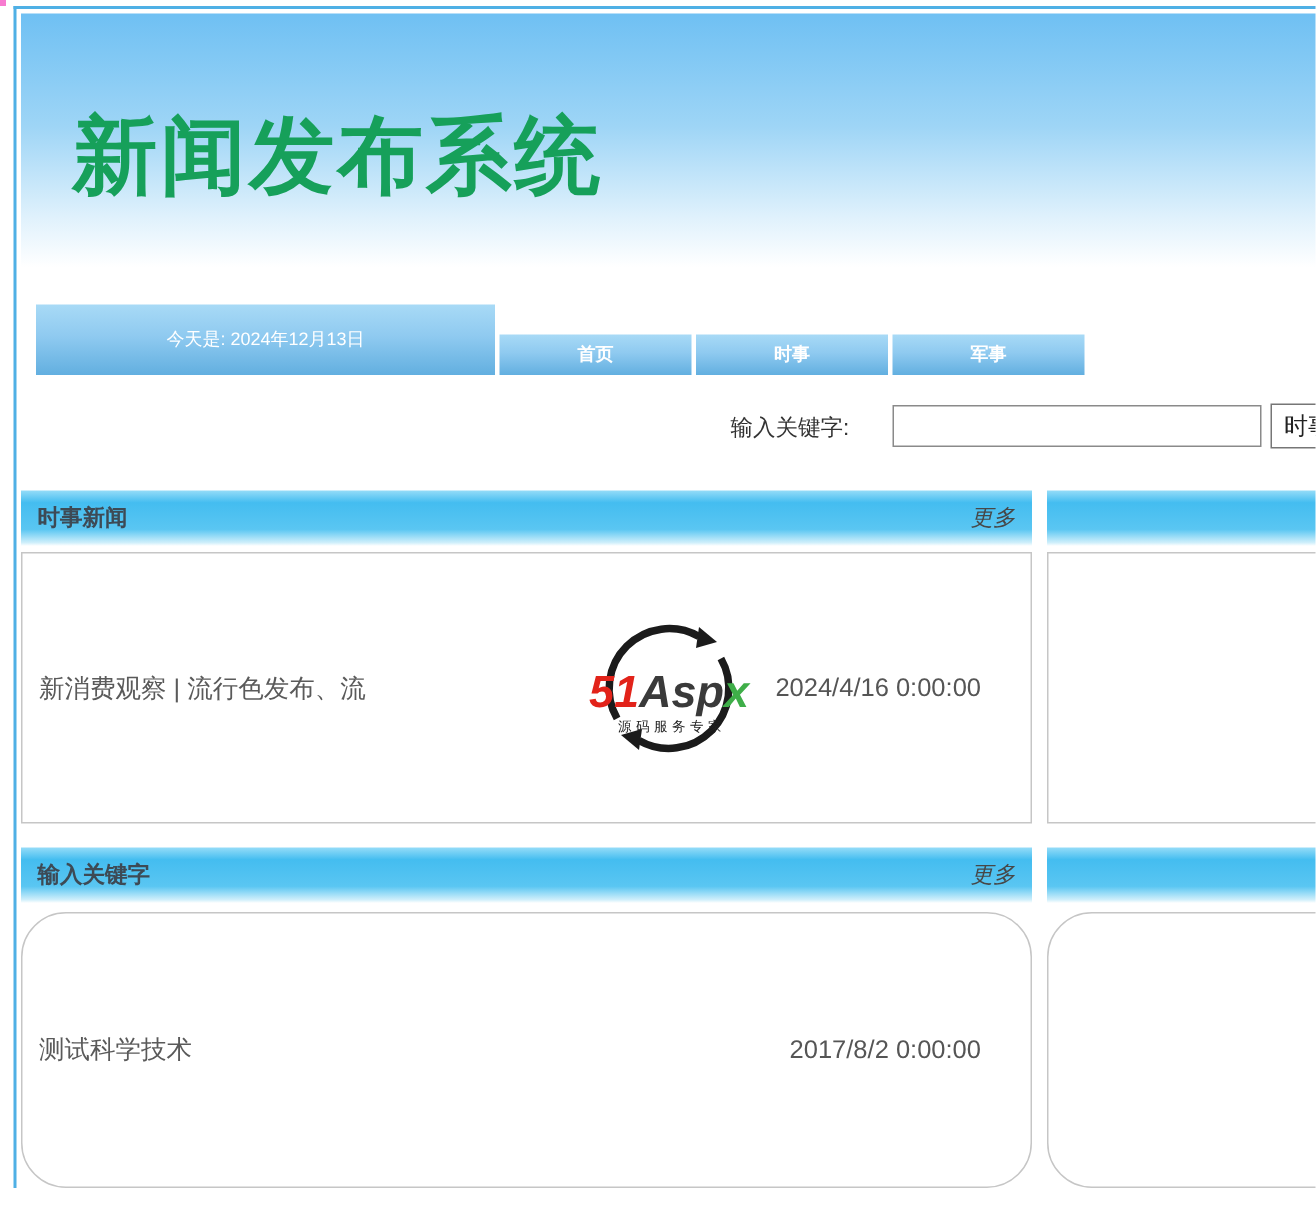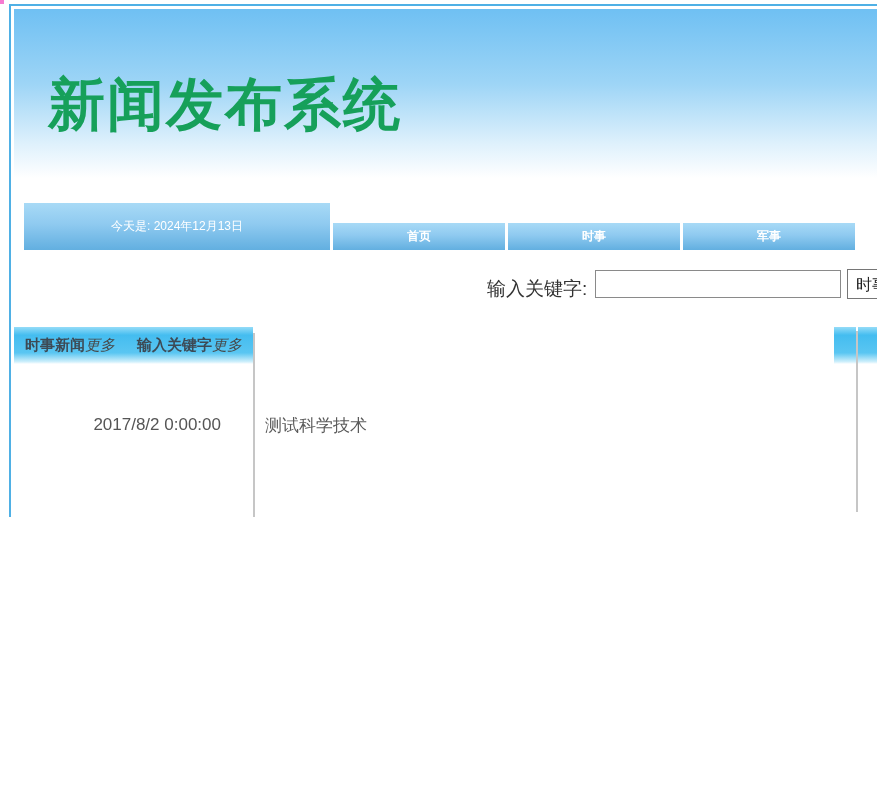--- a/index.html
+++ b/index.html
@@ -17,44 +17,44 @@
             background:linear-gradient(180deg,#6fc0f3 0%,#9ed5f6 40%,#dff1fc 72%,#ffffff 90%); }
   .site-title { padding:64px 0 0 34px; font-size:57px; font-weight:bold;
                 color:#16a05a; letter-spacing:2px; line-height:1.1; }
 
   
   .navbar { margin:6px 0 0 10px; display:flex; gap:3px; height:47px; }
   .nav-cell { background:linear-gradient(180deg,#a8daf6 0%,#8fcaf0 45%,#62afe0 100%);
               color:#fff; display:flex; align-items:center; justify-content:center;
               font-size:12px; }
   .nav-date { width:306px; }
-  .nav-link { width:172px; font-weight:bold; cursor:pointer;margin-top:20px; }
+  .nav-link { width:128px; font-weight:bold; cursor:pointer;margin-top:20px; }
 
   
   .search-row { position:relative; height:77px; }
-  .search-label { position:absolute; left:473px; top:26px; font-size:19px; color:#333; }
+  .search-label { position:absolute; left:473px; top:26px; font-size:15px; color:#333; }
   .search-input { position:absolute; left:581px; top:20px; width:246px; height:28px;
                   border:1px solid #8a8a8a; background:#fff; font-size:15px; padding:0 4px; }
   .search-select { position:absolute; left:833px; top:19px; width:96px; height:30px;
                    border:1px solid #767676; background:#fff; font-size:16px; color:#222;
                    padding:2px 4px; }
 
   
   .main { display:flex; gap:10px; align-items:flex-start; }
-  .col { width:810px; display:flex; flex-direction:row; }
+  .col { width:674px; display:flex; flex-direction:column; }
 
   .sec-header { height:37px; padding:0 11px;
       background:linear-gradient(180deg,#95dcf8 0%,#44bdf0 22%,#5ac6f2 70%,#cfeffb 94%,#ffffff 100%);
       display:flex; align-items:center; justify-content:space-between; }
   .sec-title { font-size:15px; font-weight:bold; color:#3d4a55; }
   .sec-more  { font-size:15px; color:#474747; cursor:pointer; text-decoration:none;font-style:italic; }
 
   .sec-box { margin-top:4px; border:1px solid #c6c6c6; height:181px;
              position:relative; background:#fff; }
-  .sec-box.second { margin-top:6px; height:184px; }
+  .sec-box.second { margin-top:6px; height:184px;border-radius:30px; }
   .sec-gap { height:16px; }
 
   .news-title { position:absolute; left:11px; top:50%; transform:translateY(-50%);
                 font-size:17px; color:#5a5a5a; cursor:pointer; white-space:nowrap; }
   .news-date  { position:absolute; right:33px; top:50%; transform:translateY(-50%);
                 font-size:17px; color:#555; white-space:nowrap; }
   .news-logo  { position:absolute; left:366px; top:50%; transform:translateY(-50%);
                 width:130px; height:102px; cursor:pointer; }
 
   .col2 .sec-header { justify-content:flex-start; }
@@ -86,20 +86,36 @@
   </div>
 
   <div class="main">
 
     <div class="col">
 
       <div class="sec-header">
         <span class="sec-title">时事新闻</span>
         <a class="sec-more">更多</a>
       </div>
+      <div class="sec-box">
+        <span class="news-title">新消费观察 | 流行色发布、流</span>
+
+        <svg class="news-logo" viewBox="0 0 130 102" xmlns="http://www.w3.org/2000/svg">
+          <path d="M 99.6 31 A 40 40 0 0 1 45 85.6" fill="none" stroke="#1b1b1b" stroke-width="5"></path>
+          <path d="M 30.4 71 A 40 40 0 0 1 85 16.4" fill="none" stroke="#1b1b1b" stroke-width="5"></path>
+          <polygon points="85,10 97,20 83,24" fill="#1b1b1b"></polygon>
+          <polygon points="45,92 33,82 47,78" fill="#1b1b1b"></polygon>
+          <text x="65" y="63" text-anchor="middle" font-size="30" font-weight="bold" font-style="italic" font-family="Liberation Sans, sans-serif">
+            <tspan fill="#e2231a">51</tspan><tspan fill="#3a3a3a">Asp</tspan><tspan fill="#3fae49">x</tspan>
+          </text>
+          <text x="67" y="79" text-anchor="middle" font-size="9" letter-spacing="3" fill="#222222">源码服务专家</text>
+        </svg>
+
+        <span class="news-date">2024/4/16 0:00:00</span>
+      </div>
 
       <div class="sec-gap"></div>
 
       <div class="sec-header">
         <span class="sec-title">输入关键字</span>
         <a class="sec-more">更多</a>
       </div>
       <div class="sec-box second">
         <span class="news-title">测试科学技术</span>
         <span class="news-date">2017/8/2 0:00:00</span>

